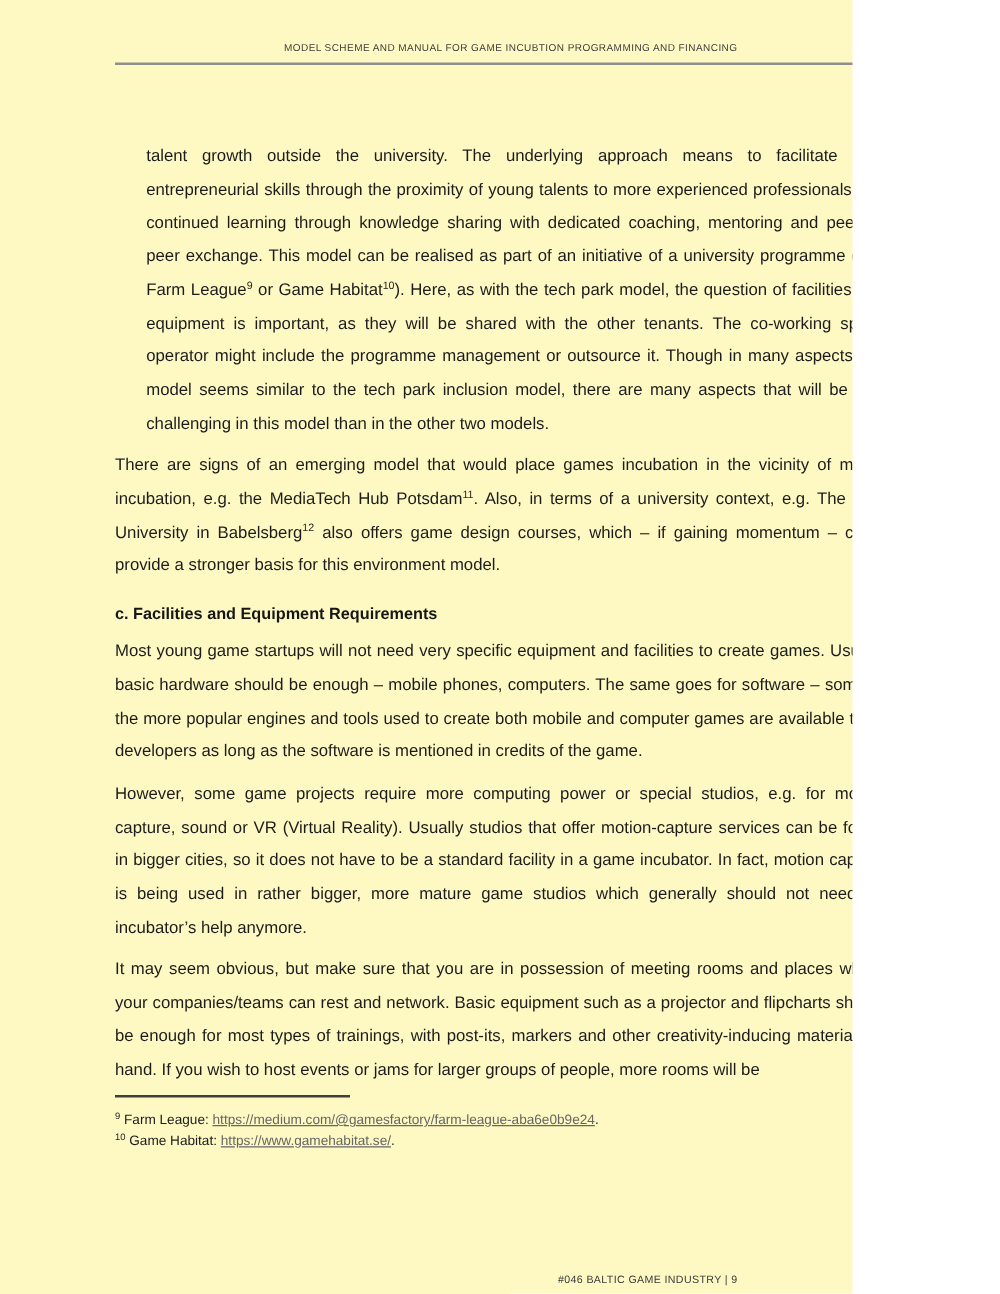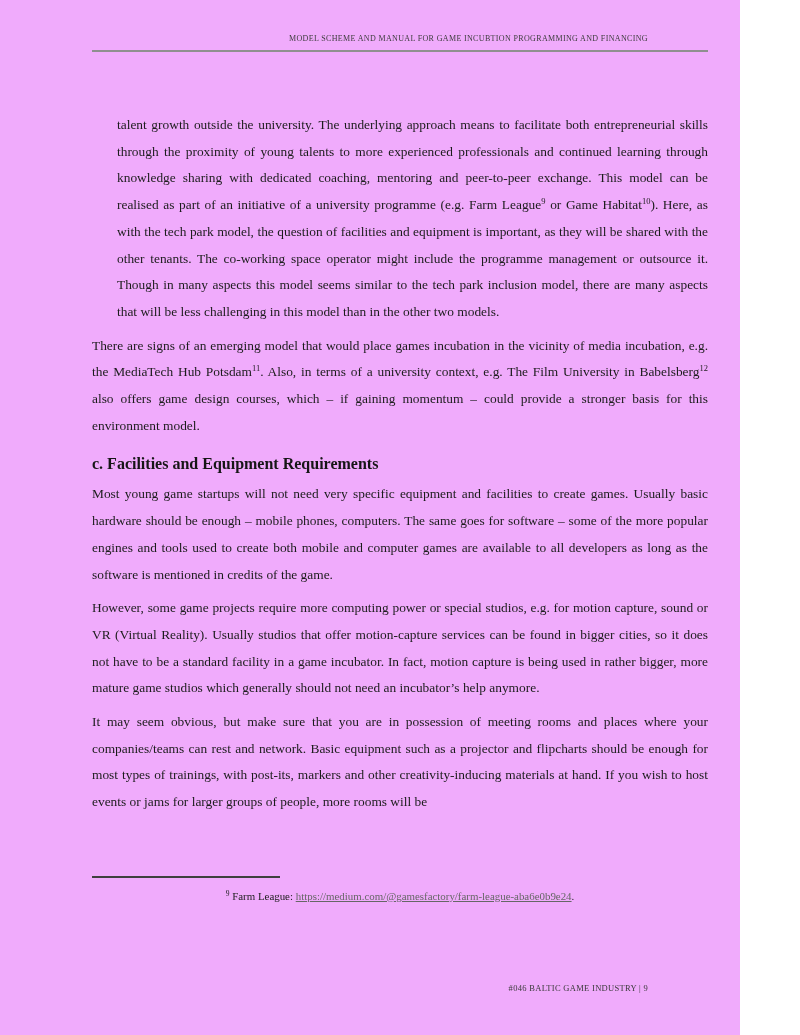--- a/index.html
+++ b/index.html
@@ -1,23 +1,23 @@
 <!DOCTYPE html>
 <html style="--text: #1c1c1c; --link: #666666; --rule: #8f8f8f; --footnoteRule: #3f3f3f;"><head>
 <meta charset="utf-8">
 <style>
   * { box-sizing: border-box; }
   html, body { margin: 0; padding: 0; background: #ffffff; }
 
   .page {
     position: relative;
-    width: 740px;
+    width: 682px;
     height: 1035px;
-    background: #f0abfc;
-    font-family: Liberation Serif, serif;
+    background: #fef9c3;
+    font-family: Liberation Sans, sans-serif;
     color: var(--text, #1c1c1c);
     overflow: hidden;
   }
 
   
   .header-text {
     position: absolute;
     top: 34px;
     right: 92px;
     font-size: 8px;
@@ -47,21 +47,21 @@
   .doc-body p { margin: 0 0 7px 0; }
   .doc-body p.indented { padding-left: 25px; margin-top: 28px; }
   .doc-body sup {
     font-size: 8.5px;
     line-height: 0;
     vertical-align: baseline;
     position: relative;
     top: -5px;
   }
   .doc-body h2 {
-    font-size: 16px;
+    font-size: 13px;
     line-height: 22px;
     margin: 14px 0 6px 0;
     text-align: left;
     color: #161616;
   }
 
   
   .footnotes {
     position: absolute;
     left: 92px;
@@ -70,40 +70,40 @@
   }
   .footnote-rule {
     width: 188px;
     height: 2px;
     background: var(--footnoteRule, #3f3f3f);
     margin-bottom: 10px;
   }
   .footnote {
     font-size: 10.9px;
     line-height: 17px;
-    text-align: center;
+    text-align: left;
     color: var(--text, #1c1c1c);
   }
   .footnote sup {
     font-size: 7.5px;
     line-height: 0;
     vertical-align: baseline;
     position: relative;
     top: -4px;
   }
   .doc-link {
     color: var(--link, #666666);
     text-decoration: underline;
     cursor: pointer;
   }
 
   
   .footer-text {
     position: absolute;
-    top: 983px;
+    top: 1018px;
     right: 92px;
     font-size: 8.5px;
     letter-spacing: 0.3px;
     color: #3a3a3a;
     white-space: nowrap;
   }
 </style>
 </head>
 <body>
 
@@ -120,20 +120,21 @@
       <h2>c. Facilities and Equipment Requirements</h2>
       <p>Most young game startups will not need very specific equipment and facilities to create games. Usually basic hardware should be enough – mobile phones, computers. The same goes for software – some of the more popular engines and tools used to create both mobile and computer games are available to all developers as long as the software is mentioned in credits of the game.</p>
       <p>However, some game projects require more computing power or special studios, e.g. for motion capture, sound or VR (Virtual Reality). Usually studios that offer motion-capture services can be found in bigger cities, so it does not have to be a standard facility in a game incubator. In fact, motion capture is being used in rather bigger, more mature game studios which generally should not need an incubator’s help anymore.</p>
       <p>It may seem obvious, but make sure that you are in possession of meeting rooms and places where your companies/teams can rest and network. Basic equipment such as a projector and flipcharts should be enough for most types of trainings, with post-its, markers and other creativity-inducing materials at hand. If you wish to host events or jams for larger groups of people, more rooms will be</p>
     </main>
 
   <section class="footnotes">
     <div class="footnote-rule"></div>
     <div id="footnotes-list">
         <div class="footnote"><sup>9</sup> <span>Farm League: </span><a class="doc-link">https://medium.com/@gamesfactory/farm-league-aba6e0b9e24</a><span>.</span></div>
+        <div class="footnote"><sup>10</sup> <span>Game Habitat: </span><a class="doc-link">https://www.gamehabitat.se/</a><span>.</span></div>
       </div>
   </section>
 
   <footer>
     <span class="footer-text">#046 BALTIC GAME INDUSTRY | 9</span>
   </footer>
 
 </div>
 
 </body></html>

